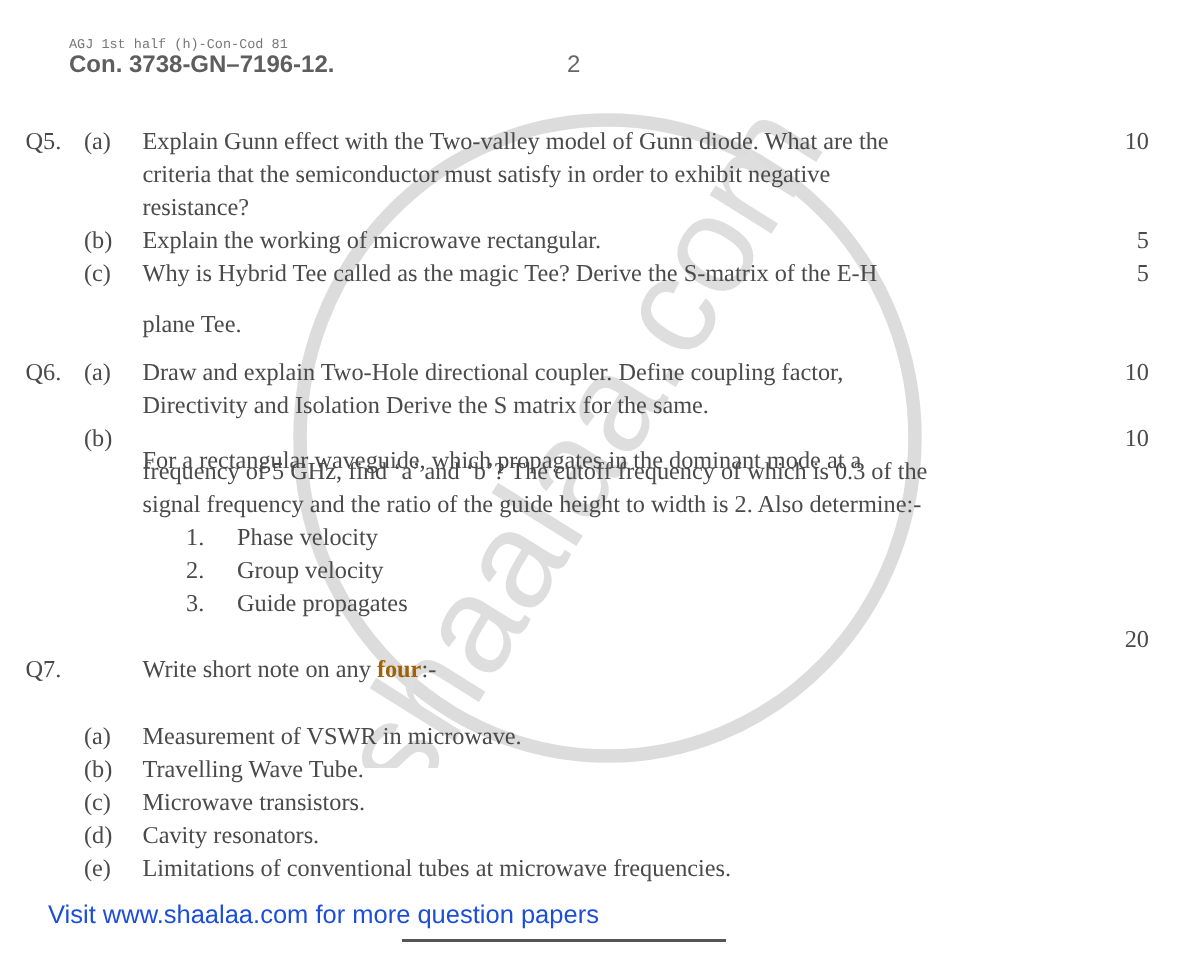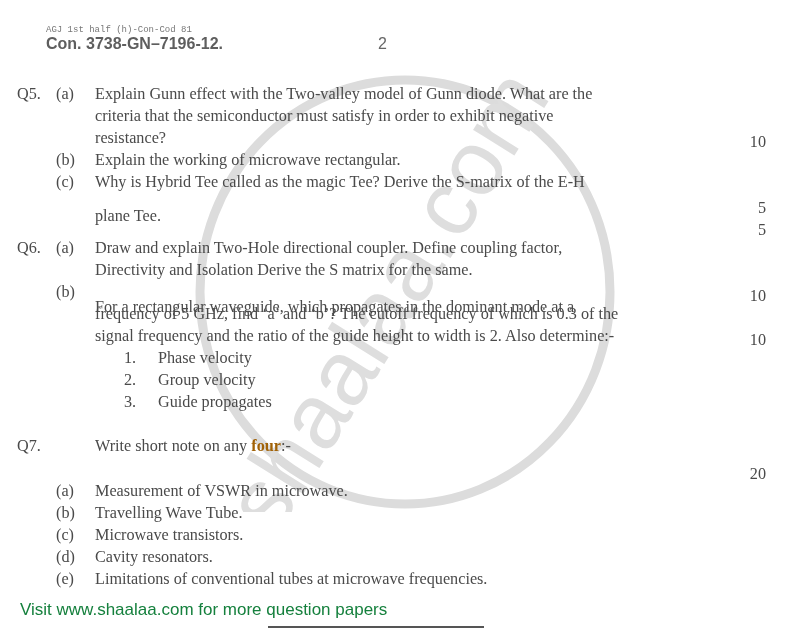--- a/index.html
+++ b/index.html
@@ -20,28 +20,28 @@
   .hdr-code {
     position:absolute; left:46px; top:35px;
     font-family:"Liberation Sans", sans-serif; font-size:16px; font-weight:bold; color:#5e5e5e;
   }
   .hdr-page {
     position:absolute; left:378px; top:35px;
     font-family:"Liberation Sans", sans-serif; font-size:16px; color:#666;
   }
   .qn { position:absolute; left:17px; font-size:16.2px; line-height:20px; }
   .sub { position:absolute; left:56px; font-size:16.2px; line-height:20px; }
-  .marks { position:absolute; left:736px; width:30px; text-align:right; font-size:16.2px; line-height:20px;margin-top:48px; }
+  .marks { position:absolute; left:736px; width:30px; text-align:right; font-size:16.2px; line-height:20px; }
   .txt { position:absolute; left:95px; font-size:16.2px; line-height:20px; white-space:nowrap; }
   .num { position:absolute; left:124px; font-size:16.2px; line-height:20px; }
   .numtxt { position:absolute; left:158px; font-size:16.2px; line-height:20px; white-space:nowrap; }
   b { color:#a16207; }
   .footer {
-    position:absolute; left:20px; top:600px;
-    font-family:"Liberation Sans", sans-serif; font-size:17px; color:#15803d;
+    position:absolute; left:32px; top:600px;
+    font-family:"Liberation Sans", sans-serif; font-size:17px; color:#1d4ed8;
   }
   .footer-rule {
     position:absolute; left:268px; top:626px; width:216px; height:2px; background:#555;
   }
 </style>
 </head>
 <body>
 
 <svg class="watermark" viewBox="0 0 430 440">
   <ellipse cx="215" cy="220" rx="205" ry="212" fill="none" stroke="#dcdcdc" stroke-width="9"></ellipse>

